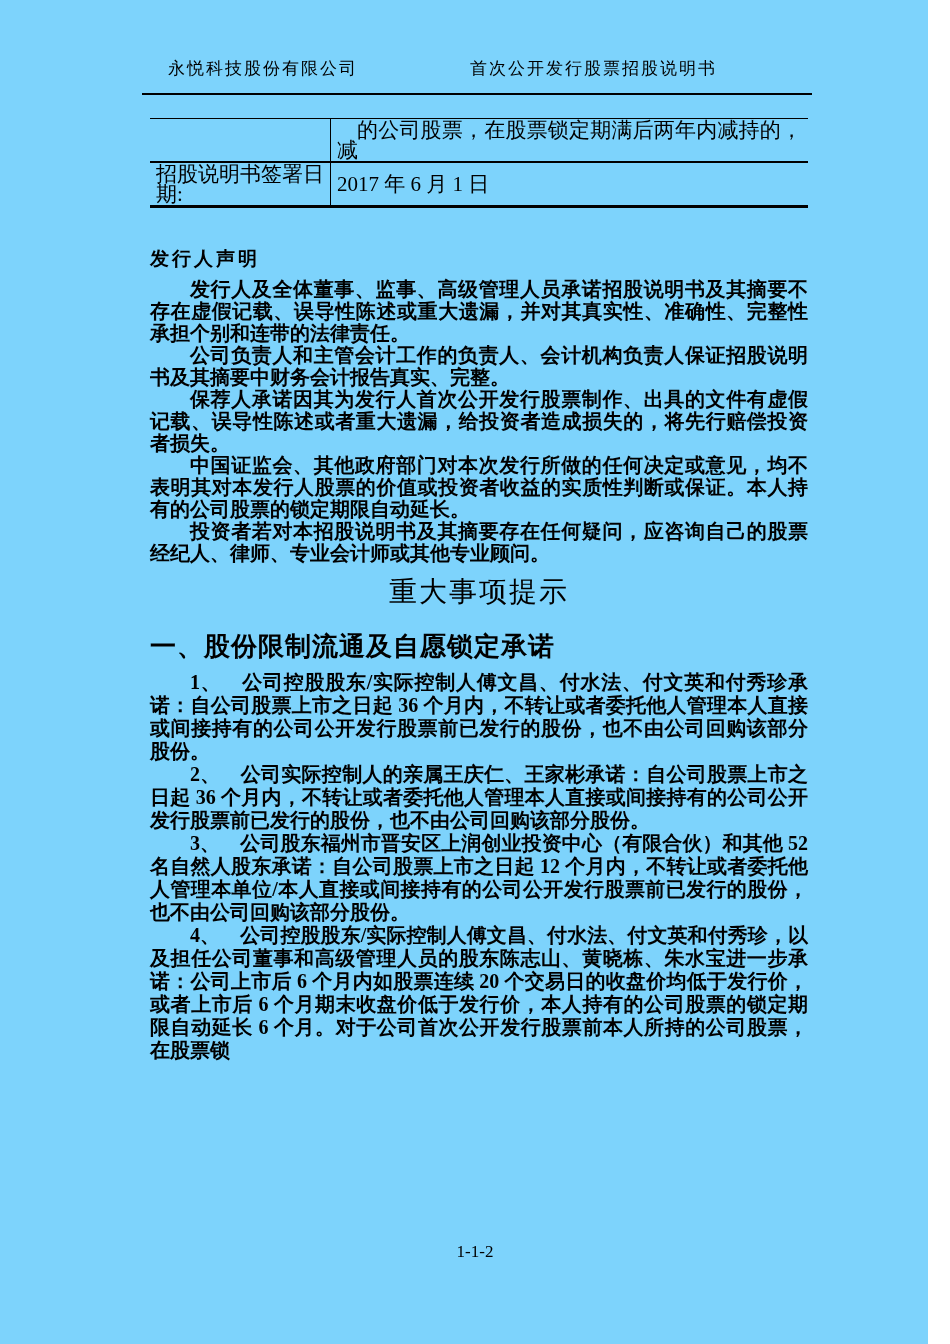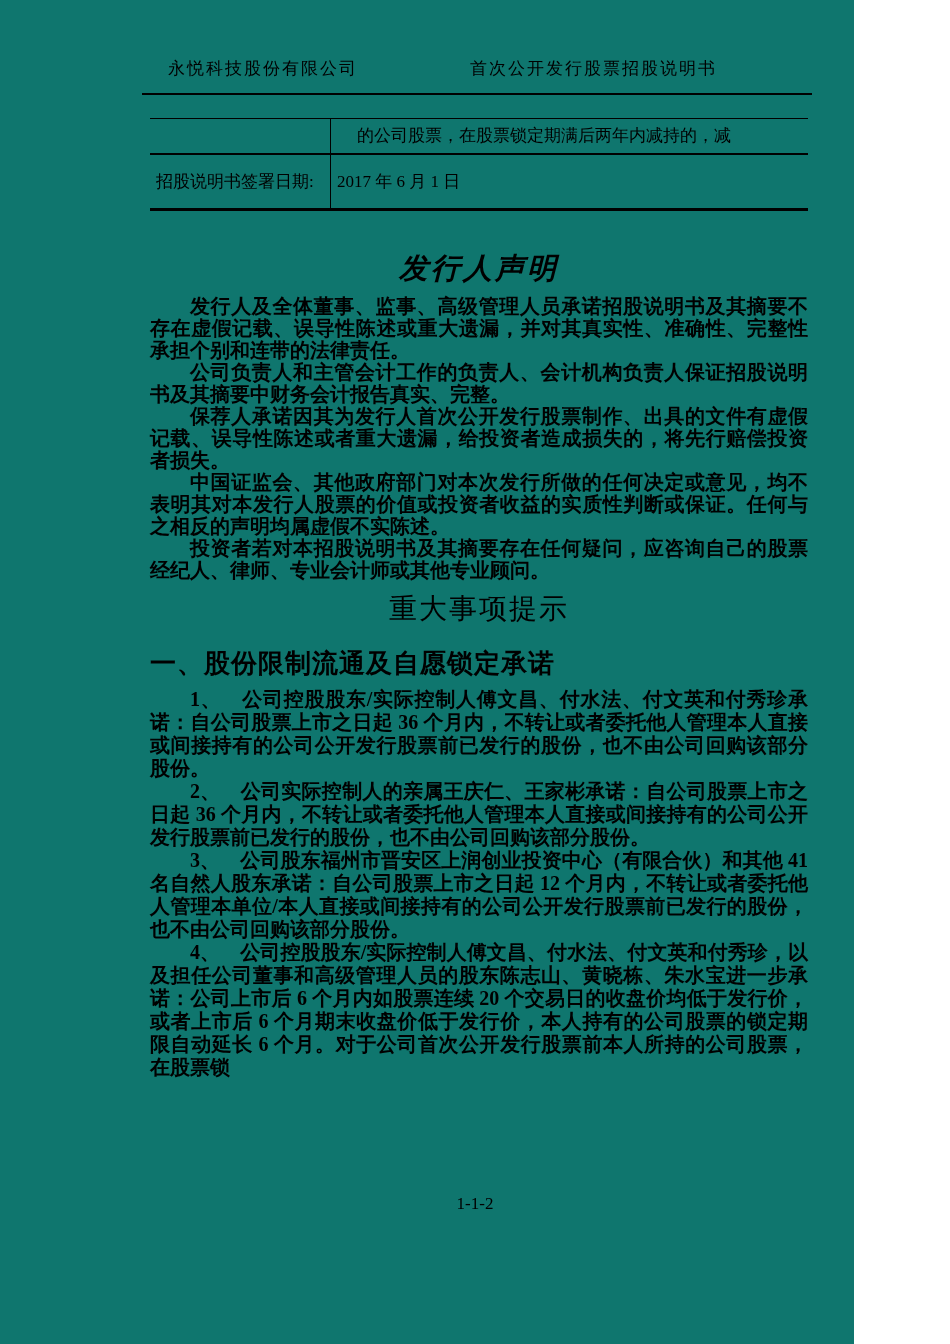--- a/index.html
+++ b/index.html
@@ -3,67 +3,67 @@
 <meta charset="utf-8">
 <style>
   html, body { margin: 0; padding: 0; background: #ffffff; }
   body {
     width: 950px; height: 1344px;
     font-family: "Liberation Serif", serif;
     color: #000000;
     position: relative;
     overflow: hidden;
   }
-  .page { position: relative; width: 854px; height: 1344px; background: #0f766e; }
+  .page { position: relative; width: 928px; height: 1344px; background: #7dd3fc; }
   .content { position: absolute; left: 142px; top: 0; width: 670px; }
 
   
   .page-header { padding: 57px 95px 0 26px; display: flex; justify-content: space-between; }
   .page-header span { font-size: 17px; letter-spacing: 2px; white-space: nowrap; }
   .header-rule { border-bottom: 2px solid #000; margin-top: 13px; }
 
   
   table.commitments { border-collapse: collapse; table-layout: fixed; width: 657px; margin: 23px 0 0 8px; }
   table.commitments { border-top: 1px solid #000; border-bottom: 3px solid #000; }
-  table.commitments td { font-size: 17px; line-height: 20px; vertical-align: top; padding: 7px 6px; text-align: justify; }
+  table.commitments td { font-size: 21px; line-height: 20px; vertical-align: top; padding: 1px 6px; text-align: justify; }
   td.col-label { width: 168px; border-right: 1px solid #000; padding: 1px 22px 1px 6px; }
   td.col-value { width: 465px; }
   tr.row-continuation td { border-bottom: 2px solid #000; }
   tr.row-continuation .col-value { text-indent: 20px; }
   tr.row-lockup td { border-bottom: 2px solid #000; padding-bottom: 3px; }
   tr.row-sponsor td { border-bottom: 2px solid #000; height: 38px; vertical-align: middle; }
   tr.row-signdate td { height: 39px; vertical-align: middle; }
   table.commitments p { margin: 0; }
 
   
   .doc-body { margin-left: 8px; width: 658px; }
   h1.decl-title {
     font-family: "Liberation Sans", sans-serif;
-    font-size: 29px; font-weight: bold; text-align: center;
-    margin: 38px 0 6px 0; letter-spacing: 3px; font-style: italic;
+    font-size: 19px; font-weight: bold; 
+    margin: 38px 0 6px 0; letter-spacing: 3px;
   }
   .doc-body p.para {
     font-size: 20px; line-height: 22px; margin: 0;
     text-indent: 2em; text-align: justify; font-weight: bold;
   }
   h2.major-title {
     font-family: "Liberation Sans", sans-serif;
     font-size: 28px; font-weight: normal; text-align: center;
     margin: 9px 0 2px 0; letter-spacing: 2px;
   }
   h3.section-heading {
     font-family: "Liberation Sans", sans-serif;
     font-size: 26px; font-weight: bold; text-align: left;
     margin: 18px 0 7px 0; letter-spacing: 1px;
   }
   .doc-body p.item { line-height: 23px; }
 
   
   .page-footer {
-    position: absolute; left: 0; top: 1194px; width: 950px;
+    position: absolute; left: 0; top: 1242px; width: 950px;
     text-align: center; font-size: 17px;
   }
 </style>
 </head>
 <body>
 
 <div class="page">
   <div class="content">
 
     <div class="page-header">
@@ -83,26 +83,26 @@
         <td class="col-value">2017 年 6 月 1 日</td>
       </tr>
     </tbody>
       </table>
 
     <div class="doc-body">
       <h1 class="decl-title">发行人声明</h1>
       <p class="para">发行人及全体董事、监事、高级管理人员承诺招股说明书及其摘要不存在虚假记载、误导性陈述或重大遗漏，并对其真实性、准确性、完整性承担个别和连带的法律责任。</p>
       <p class="para">公司负责人和主管会计工作的负责人、会计机构负责人保证招股说明书及其摘要中财务会计报告真实、完整。</p>
       <p class="para">保荐人承诺因其为发行人首次公开发行股票制作、出具的文件有虚假记载、误导性陈述或者重大遗漏，给投资者造成损失的，将先行赔偿投资者损失。</p>
-      <p class="para">中国证监会、其他政府部门对本次发行所做的任何决定或意见，均不表明其对本发行人股票的价值或投资者收益的实质性判断或保证。任何与之相反的声明均属虚假不实陈述。</p>
+      <p class="para">中国证监会、其他政府部门对本次发行所做的任何决定或意见，均不表明其对本发行人股票的价值或投资者收益的实质性判断或保证。本人持有的公司股票的锁定期限自动延长。</p>
       <p class="para">投资者若对本招股说明书及其摘要存在任何疑问，应咨询自己的股票经纪人、律师、专业会计师或其他专业顾问。</p>
 
       <h2 class="major-title">重大事项提示</h2>
       <h3 class="section-heading">一、股份限制流通及自愿锁定承诺</h3>
       <p class="para item">1、　公司控股股东/实际控制人傅文昌、付水法、付文英和付秀珍承诺：自公司股票上市之日起 36 个月内，不转让或者委托他人管理本人直接或间接持有的公司公开发行股票前已发行的股份，也不由公司回购该部分股份。</p>
       <p class="para item">2、　公司实际控制人的亲属王庆仁、王家彬承诺：自公司股票上市之日起 36 个月内，不转让或者委托他人管理本人直接或间接持有的公司公开发行股票前已发行的股份，也不由公司回购该部分股份。</p>
-      <p class="para item">3、　公司股东福州市晋安区上润创业投资中心（有限合伙）和其他 41 名自然人股东承诺：自公司股票上市之日起 12 个月内，不转让或者委托他人管理本单位/本人直接或间接持有的公司公开发行股票前已发行的股份，也不由公司回购该部分股份。</p>
+      <p class="para item">3、　公司股东福州市晋安区上润创业投资中心（有限合伙）和其他 52 名自然人股东承诺：自公司股票上市之日起 12 个月内，不转让或者委托他人管理本单位/本人直接或间接持有的公司公开发行股票前已发行的股份，也不由公司回购该部分股份。</p>
       <p class="para item">4、　公司控股股东/实际控制人傅文昌、付水法、付文英和付秀珍，以及担任公司董事和高级管理人员的股东陈志山、黄晓栋、朱水宝进一步承诺：公司上市后 6 个月内如股票连续 20 个交易日的收盘价均低于发行价，或者上市后 6 个月期末收盘价低于发行价，本人持有的公司股票的锁定期限自动延长 6 个月。对于公司首次公开发行股票前本人所持的公司股票，在股票锁</p>
     </div>
   </div>
 
   <div class="page-footer">1-1-2</div>
 </div>
 
 </body></html>

